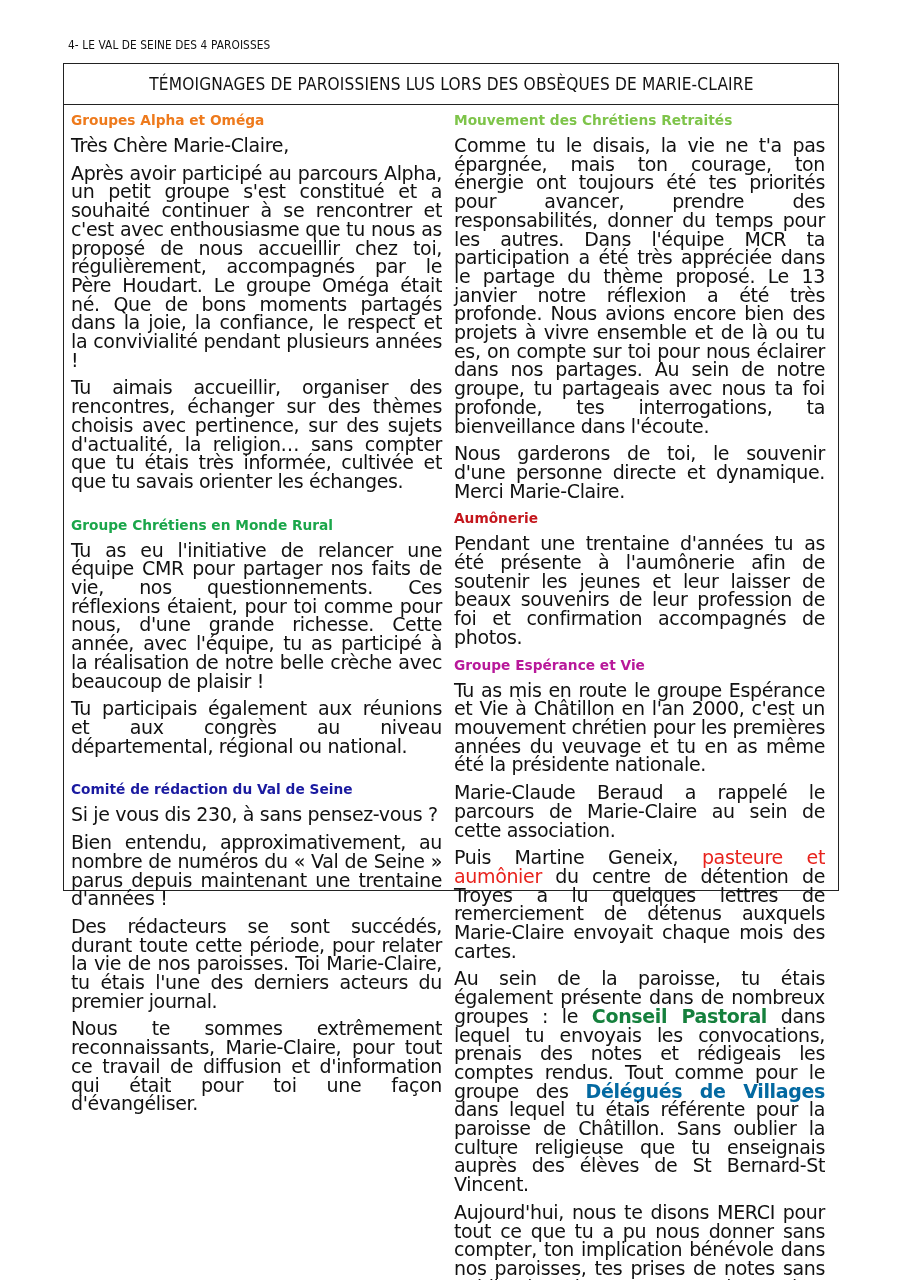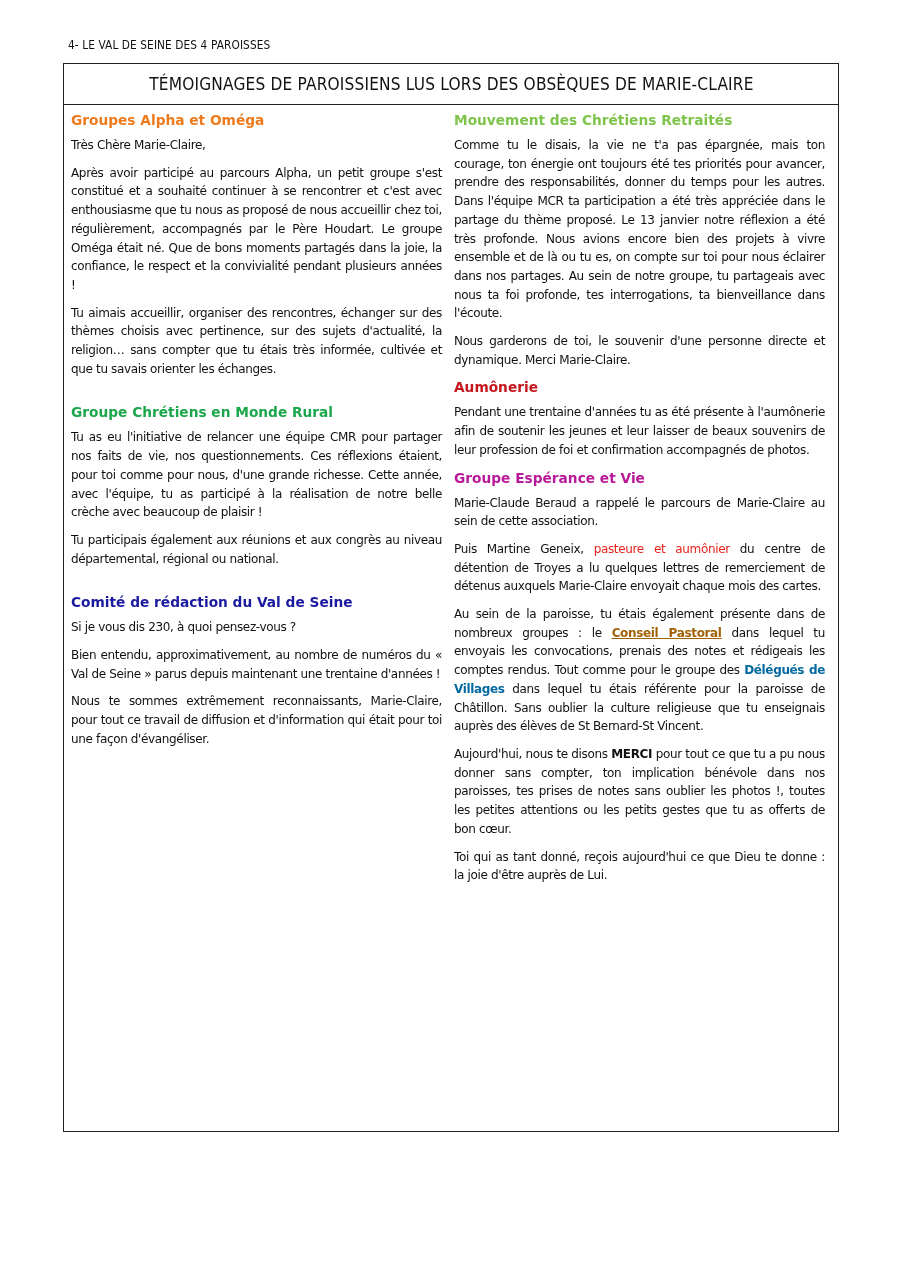--- a/index.html
+++ b/index.html
@@ -6,48 +6,48 @@
   body {
     width: 905px; height: 1280px; position: relative; overflow: hidden;
     font-family: "DejaVu Sans", sans-serif; color: #111;
   }
   .page-header {
     position: absolute; left: 68px; top: 38px;
     font-size: 11.5px; letter-spacing: 0.1px; color: #111;
     transform: scaleX(0.92); transform-origin: left;
   }
   .frame {
-    position: absolute; left: 63px; top: 63px; width: 776px; height: 1069px;
+    position: absolute; left: 63px; top: 63px; width: 776px; height: 828px;
     border: 1.5px solid #222; box-sizing: border-box;
   }
   .title-row {
     height: 40px; border-bottom: 1.5px solid #222;
     display: flex; align-items: center; justify-content: center;
   }
   .title {
     font-size: 17.5px; letter-spacing: 0.2px; color: #111;
     transform: scaleX(0.88); white-space: nowrap;
   }
   .cols { display: flex; padding: 0 4px 0 4px; }
   .col { width: 380px; box-sizing: border-box; }
   .col.left { padding-left: 3px; padding-right: 6px; }
   .col.right { padding-left: 6px; padding-right: 3px; }
   .heading {
     font-weight: bold; font-size: 14.3px; margin: 6px 0 6px 0; line-height: 19px;
     transform: scaleX(0.96); transform-origin: left;
   }
   p.para {
-    margin: 0 0 9px 0; font-size: 12px; line-height: 18.7px;
+    margin: 0 0 9px 0; font-size: 19px; line-height: 18.7px;
     text-align: justify; letter-spacing: -0.35px; hyphens: manual;
   }
   .spacer { height: 10px; }
   .red-inline { color: #e8221c; }
-  .blue-inline { color: #a16207; font-weight: bold; text-decoration: underline; }
+  .blue-inline { color: #15803d; font-weight: bold; }
   .orange-inline { color: #0369a1; font-weight: bold; }
-  .bold { font-weight: bold; }
+  .bold { font-weight: normal; }
 </style>
 </head>
 <body>
 
 <div class="page-header">4- LE VAL DE SEINE DES 4 PAROISSES</div>
 
 <div class="frame">
   <div class="title-row">
     <div class="title">TÉMOIGNAGES DE PAROISSIENS LUS LORS DES OBSÈQUES DE MARIE-CLAIRE</div>
   </div>
@@ -60,34 +60,36 @@
       <p class="para">Après avoir participé au parcours Alpha, un petit groupe s'est constitué et a souhaité continuer à se rencontrer et c'est avec enthousiasme que tu nous as proposé de nous accueillir chez toi, régulièrement, accompagnés par le Père Houdart. Le groupe Oméga était né. Que de bons moments partagés dans la joie, la confiance, le respect et la convivialité pendant plusieurs années !</p>
       <p class="para">Tu aimais accueillir, organiser des rencontres, échanger sur des thèmes choisis avec pertinence, sur des sujets d'actualité, la religion… sans compter que tu étais très informée, cultivée et que tu savais orienter les échanges.</p>
       <div class="spacer"></div>
 
       <div class="heading" style="color:#1aa64a">Groupe Chrétiens en Monde Rural</div>
       <p class="para">Tu as eu l'initiative de relancer une équipe CMR pour partager nos faits de vie, nos questionnements. Ces réflexions étaient, pour toi comme pour nous, d'une grande richesse. Cette année, avec l'équipe, tu as participé à la réalisation de notre belle crèche avec beaucoup de plaisir !</p>
       <p class="para">Tu participais également aux réunions et aux congrès au niveau départemental, régional ou national.</p>
       <div class="spacer"></div>
 
       <div class="heading" style="color:#1a1aa0">Comité de rédaction du Val de Seine</div>
-      <p class="para">Si je vous dis 230, à quoi pensez-vous ?</p>
+      <p class="para">Si je vous dis 230, à sans pensez-vous ?</p>
       <p class="para">Bien entendu, approximativement, au nombre de numéros du « Val de Seine » parus depuis maintenant une trentaine d'années !</p>
+      <p class="para">Des rédacteurs se sont succédés, durant toute cette période, pour relater la vie de nos paroisses. Toi Marie-Claire, tu étais l'une des derniers acteurs du premier journal.</p>
       <p class="para">Nous te sommes extrêmement reconnaissants, Marie-Claire, pour tout ce travail de diffusion et d'information qui était pour toi une façon d'évangéliser.</p>
     </div>
 
     <div class="col right">
       <div class="heading" style="color:#7ec44a">Mouvement des Chrétiens Retraités</div>
       <p class="para">Comme tu le disais, la vie ne t'a pas épargnée, mais ton courage, ton énergie ont toujours été tes priorités pour avancer, prendre des responsabilités, donner du temps pour les autres. Dans l'équipe MCR ta participation a été très appréciée dans le partage du thème proposé. Le 13 janvier notre réflexion a été très profonde. Nous avions encore bien des projets à vivre ensemble et de là ou tu es, on compte sur toi pour nous éclairer dans nos partages. Au sein de notre groupe, tu partageais avec nous ta foi profonde, tes interrogations, ta bienveillance dans l'écoute.</p>
       <p class="para">Nous garderons de toi, le souvenir d'une personne directe et dynamique. Merci Marie-Claire.</p>
 
       <div class="heading" style="color:#c4161c">Aumônerie</div>
       <p class="para">Pendant une trentaine d'années tu as été présente à l'aumônerie afin de soutenir les jeunes et leur laisser de beaux souvenirs de leur profession de foi et confirmation accompagnés de photos.</p>
 
       <div class="heading" style="color:#b8189a">Groupe Espérance et Vie</div>
+      <p class="para">Tu as mis en route le groupe Espérance et Vie à Châtillon en l'an 2000, c'est un mouvement chrétien pour les premières années du veuvage et tu en as même été la présidente nationale.</p>
       <p class="para">Marie-Claude Beraud a rappelé le parcours de Marie-Claire au sein de cette association.</p>
       <p class="para"><span>Puis Martine Geneix, </span><span class="red-inline">pasteure et aumônier</span><span> du centre de détention de Troyes a lu quelques lettres de remerciement de détenus auxquels Marie-Claire envoyait chaque mois des cartes.</span></p>
       <p class="para"><span>Au sein de la paroisse, tu étais également présente dans de nombreux groupes : le </span><span class="blue-inline">Conseil Pastoral</span><span> dans lequel tu envoyais les convocations, prenais des notes et rédigeais les comptes rendus. Tout comme pour le groupe des </span><span class="orange-inline">Délégués de Villages</span><span> dans lequel tu étais référente pour la paroisse de Châtillon. Sans oublier la culture religieuse que tu enseignais auprès des élèves de St Bernard-St Vincent.</span></p>
       <p class="para"><span>Aujourd'hui, nous te disons </span><span class="bold">MERCI</span><span> pour tout ce que tu a pu nous donner sans compter, ton implication bénévole dans nos paroisses, tes prises de notes sans oublier les photos !, toutes les petites attentions ou les petits gestes que tu as offerts de bon cœur.</span></p>
       <p class="para">Toi qui as tant donné, reçois aujourd'hui ce que Dieu te donne : la joie d'être auprès de Lui.</p>
     </div>
   </div>
 </div>
 
 </body></html>

